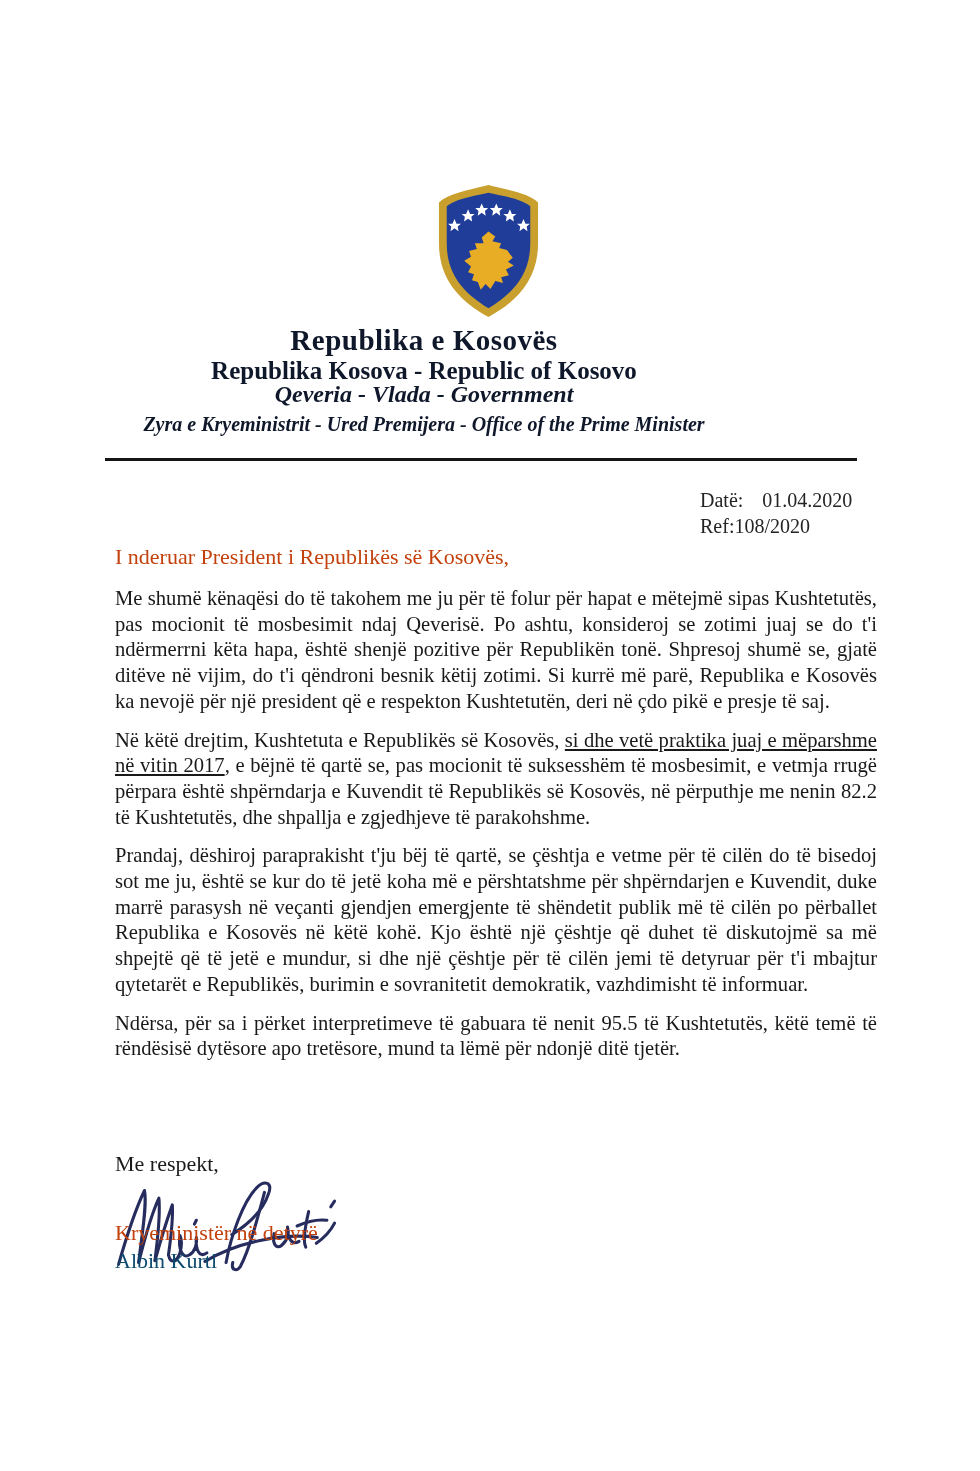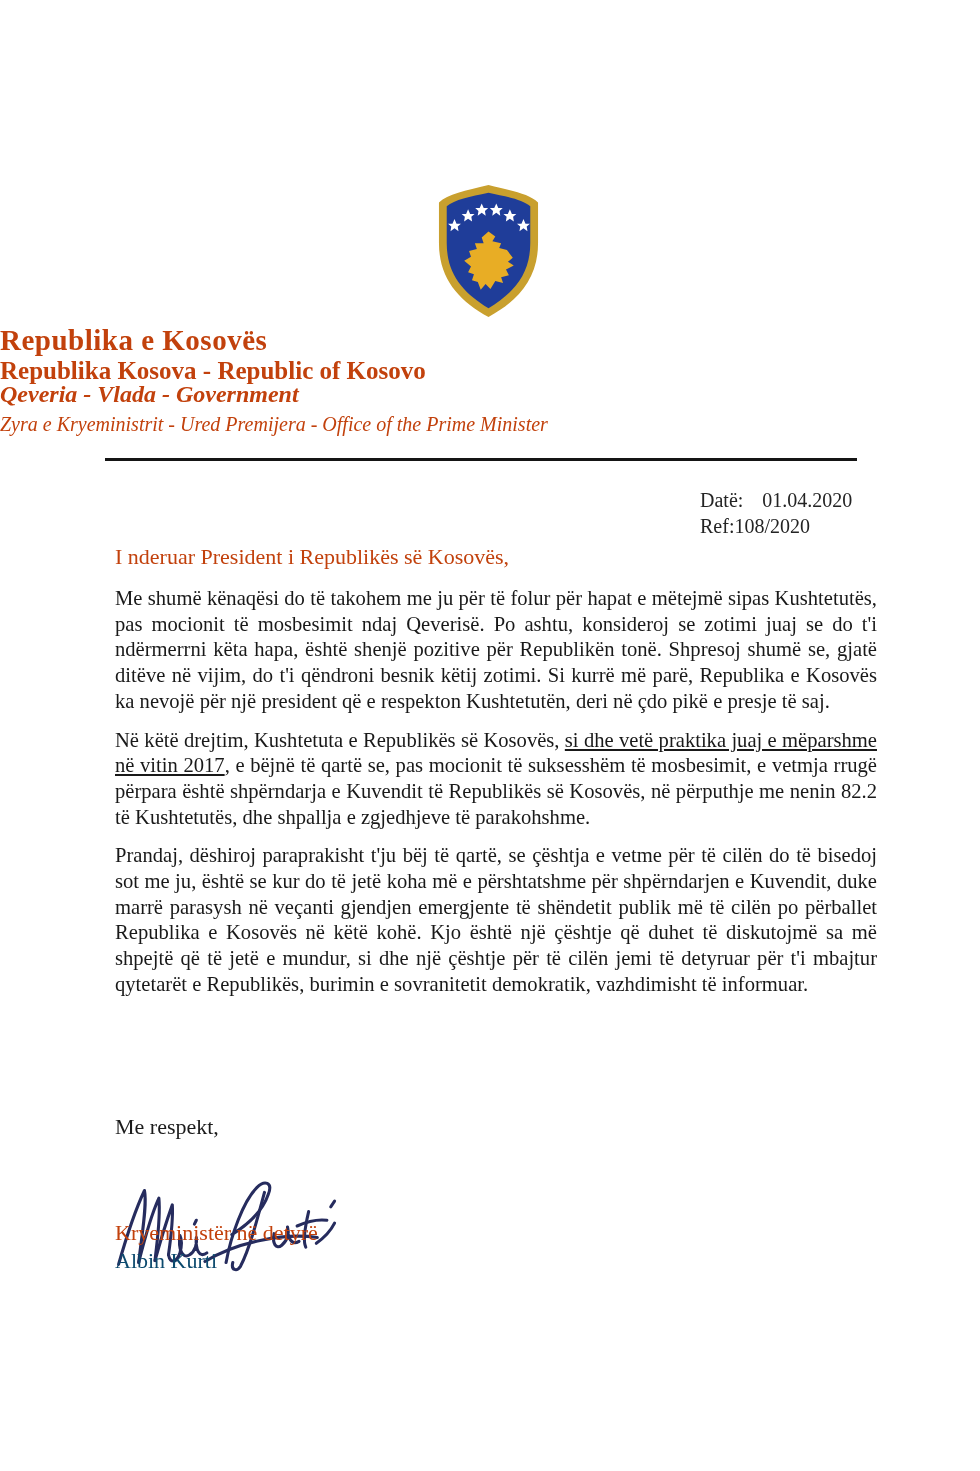--- a/index.html
+++ b/index.html
@@ -20,28 +20,28 @@
     position: absolute;
     left: 430px;
     top: 183px;
     width: 117px;
     height: 136px;
   }
   .hdr {
     position: absolute;
     left: 0;
     width: 848px;
-    text-align: left;
-    color: #c2410c;
+    text-align: center;
+    color: #0f172a;
     white-space: nowrap;
   }
   .hdr-1 { top: 324px; font-size: 29px; font-weight: bold; letter-spacing: 0.5px; }
   .hdr-2 { top: 357px; font-size: 25px; font-weight: bold; }
   .hdr-3 { top: 381px; font-size: 24px; font-weight: bold; font-style: italic; }
-  .hdr-4 { top: 413px; font-size: 20px; font-weight: normal; font-style: italic; }
+  .hdr-4 { top: 413px; font-size: 20px; font-weight: bold; font-style: italic; }
   .rule {
     position: absolute;
     left: 105px;
     top: 458px;
     width: 752px;
     height: 3px;
     background: #151515;
     border: none;
   }
   .meta {
@@ -73,21 +73,21 @@
     text-align: justify;
     color: #191919;
   }
   .body-text p {
     margin: 0 0 13px 0;
   }
   .underlined { text-decoration: underline; }
   .valediction {
     position: absolute;
     left: 115px;
-    top: 1114px;
+    top: 1151px;
     font-size: 22px;
     font-family: Liberation Serif, serif;
   }
   .signature {
     position: absolute;
     left: 108px;
     top: 1178px;
     width: 240px;
     height: 96px;
   }
@@ -154,20 +154,21 @@
       <span class="meta-label">Ref:</span><span class="meta-ref-value">108/2020</span>
     </div>
   </div>
 
   <div class="salutation">I nderuar President i Republikës së Kosovës,</div>
 
   <div class="body-text">
     <p>Me shumë kënaqësi do të takohem me ju për të folur për hapat e mëtejmë sipas Kushtetutës, pas mocionit të mosbesimit ndaj Qeverisë. Po ashtu, konsideroj se zotimi juaj se do t'i ndërmerrni këta hapa, është shenjë pozitive për Republikën tonë. Shpresoj shumë se, gjatë ditëve në vijim, do t'i qëndroni besnik këtij zotimi. Si kurrë më parë, Republika e Kosovës ka nevojë për një president që e respekton Kushtetutën, deri në çdo pikë e presje të saj.</p>
     <p><span>Në këtë drejtim, Kushtetuta e Republikës së Kosovës, </span><span class="underlined">si dhe vetë praktika juaj e mëparshme në vitin 2017</span><span>, e bëjnë të qartë se, pas mocionit të suksesshëm të mosbesimit, e vetmja rrugë përpara është shpërndarja e Kuvendit të Republikës së Kosovës, në përputhje me nenin 82.2 të Kushtetutës, dhe shpallja e zgjedhjeve të parakohshme.</span></p>
     <p>Prandaj, dëshiroj paraprakisht t'ju bëj të qartë, se çështja e vetme për të cilën do të bisedoj sot me ju, është se kur do të jetë koha më e përshtatshme për shpërndarjen e Kuvendit, duke marrë parasysh në veçanti gjendjen emergjente të shëndetit publik më të cilën po përballet Republika e Kosovës në këtë kohë. Kjo është një çështje që duhet të diskutojmë sa më shpejtë që të jetë e mundur, si dhe një çështje për të cilën jemi të detyruar për t'i mbajtur qytetarët e Republikës, burimin e sovranitetit demokratik, vazhdimisht të informuar.</p>
+    <p>Ndërsa, për sa i përket interpretimeve të gabuara të nenit 95.5 të Kushtetutës, këtë temë të rëndësisë dytësore apo tretësore, mund ta lëmë për ndonjë ditë tjetër.</p>
   </div>
 
   <div class="valediction">Me respekt,</div>
 
   <div class="signature">
     <svg viewBox="0 0 240 100" width="240" height="96" fill="none" stroke-width="3.2" stroke-linecap="round" stroke-linejoin="round" stroke="#262c5e">
       <path d="M6,90 C14,62 24,32 33,13 C36,28 30,60 27,88"></path>
       <path d="M27,88 C34,60 42,34 48,21 C50,42 46,66 44,86"></path>
       <path d="M44,86 C50,64 57,42 62,28 C63,44 60,66 58,80"></path>
       <path d="M58,80 C60,89 66,89 70,78 C72,70 72,64 70,60 C68,73 72,85 80,80 C86,76 88,68 87,62 C86,74 90,84 98,78"></path>

